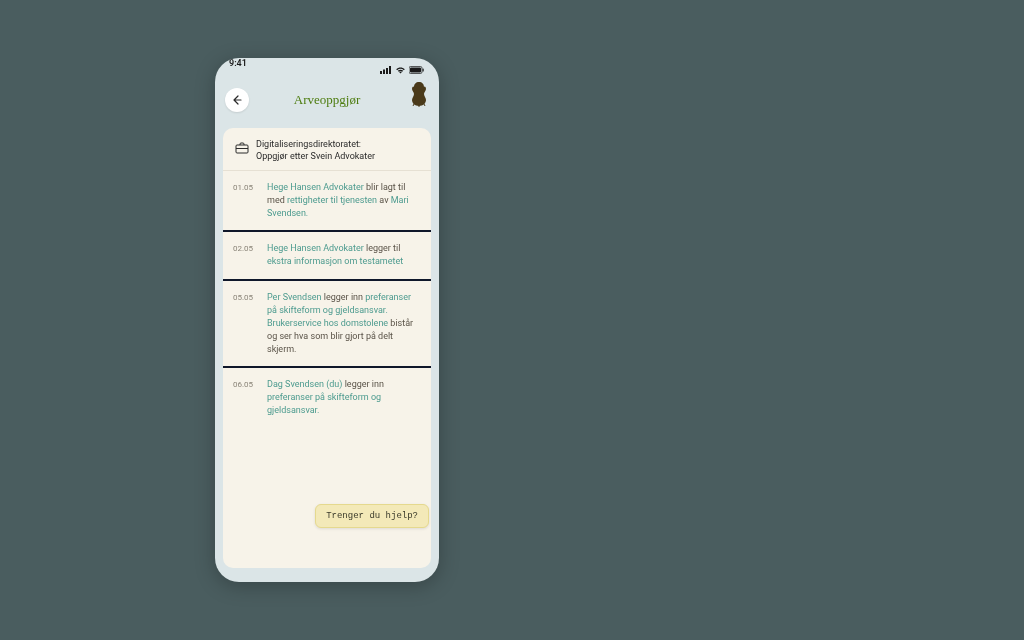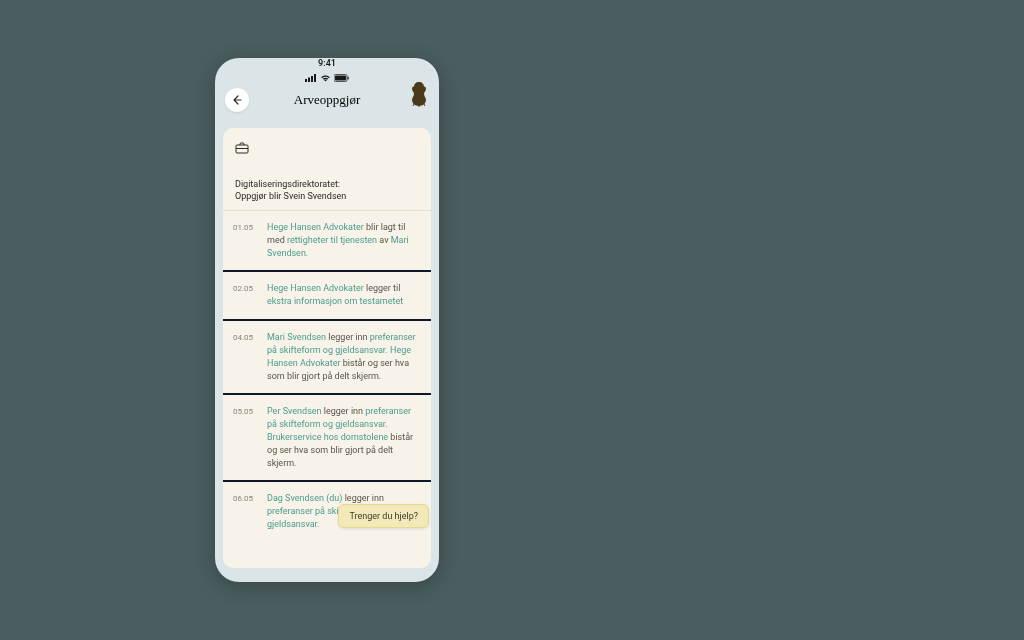--- a/index.html
+++ b/index.html
@@ -20,27 +20,25 @@
     height: 524px;
     background: #dbe5e7;
     border-radius: 24px;
     box-shadow: 0 4px 20px rgba(0,0,0,0.25);
     overflow: hidden;
   }
 
   .status-bar {
     height: 24px;
     display: flex;
-    align-items: center;
     justify-content: space-between;
     padding: 0 14px;
     font-size: 9px;
     font-weight: 600;
     color: #1a1a1a;
-    flex-direction: column;
   }
 
   .status-right {
     display: flex;
     align-items: center;
     gap: 3px;
   }
 
   .header {
     position: relative;
@@ -62,21 +60,21 @@
   }
 
   .header-title {
     position: absolute;
     left: 0;
     right: 0;
     top: 10px;
     text-align: center;
     font-size: 13px;
     font-weight: 400;
-    color: #000000;
+    color: #4d7c0f;
     font-family: Georgia, serif;
   }
 
   .crest {
     position: absolute;
     right: 8px;
     top: -2px;
     width: 24px;
     height: 28px;
   }
@@ -86,24 +84,23 @@
     background: #f7f3e9;
     border-radius: 10px;
     overflow: hidden;
     height: 440px;
     position: relative;
   }
 
   .card-header {
     display: flex;
     align-items: flex-start;
-    gap: 20px;
+    gap: 7px;
     padding: 10px 0 8px 12px;
     border-bottom: 1px solid #e6e0d3;
-    flex-direction: column;
   }
 
   .briefcase {
     flex: 0 0 auto;
     margin-top: 1px;
   }
 
   .card-header-text {
     font-size: 9px;
     line-height: 1.35;
@@ -144,20 +141,21 @@
     position: absolute;
     right: 2px;
     bottom: 40px;
     background: #f3e9b8;
     border: 1px solid #e5d98e;
     border-radius: 6px;
     padding: 6px 10px;
     font-size: 9px;
     color: #3a3a2a;
     box-shadow: 0 1px 3px rgba(0,0,0,0.1);
+    font-family: Liberation Mono, monospace;
   }
 </style>
 </head>
 <body>
 
 <div class="phone">
 
   <div class="status-bar">
     <span>9:41</span>
     <div class="status-right">
@@ -201,28 +199,27 @@
     <div class="card-header">
       <span class="briefcase">
         <svg width="14" height="12" viewBox="0 0 14 12">
           <rect x="1" y="3" width="12" height="8" rx="1" fill="none" stroke="#2a2a2a" stroke-width="1"></rect>
           <path d="M5 3 V2 C5 1.4 5.4 1 6 1 H8 C8.6 1 9 1.4 9 2 V3" fill="none" stroke="#2a2a2a" stroke-width="1"></path>
           <line x1="1" y1="6.5" x2="13" y2="6.5" stroke="#2a2a2a" stroke-width="1"></line>
         </svg>
       </span>
       <div class="card-header-text">
         <div>Digitaliseringsdirektoratet:</div>
-        <div>Oppgjør blir Svein Svendsen</div>
+        <div>Oppgjør etter Svein Advokater</div>
       </div>
     </div>
 
     <div class="feed" id="feed">
         <div class="feed-item"><span class="feed-date">01.05</span><span><span class="link">Hege Hansen Advokater</span><span> blir lagt til med </span><span class="link">rettigheter til tjenesten</span><span> av </span><span class="link">Mari Svendsen.</span></span></div>
         <div class="feed-item"><span class="feed-date">02.05</span><span><span class="link">Hege Hansen Advokater</span><span> legger til </span><span class="link">ekstra informasjon om testametet</span></span></div>
-        <div class="feed-item"><span class="feed-date">04.05</span><span><span class="link">Mari Svendsen</span><span> legger inn </span><span class="link">preferanser på skifteform og gjeldsansvar.</span><span> </span><span class="link">Hege Hansen Advokater</span><span> bistår og ser hva som blir gjort på delt skjerm.</span></span></div>
         <div class="feed-item"><span class="feed-date">05.05</span><span><span class="link">Per Svendsen</span><span> legger inn </span><span class="link">preferanser på skifteform og gjeldsansvar.</span><span> </span><span class="link">Brukerservice hos domstolene</span><span> bistår og ser hva som blir gjort på delt skjerm.</span></span></div>
         <div class="feed-item"><span class="feed-date">06.05</span><span><span class="link">Dag Svendsen (du)</span><span> legger inn </span><span class="link">preferanser på skifteform og gjeldsansvar.</span></span></div>
       </div>
 
     <div class="help-bubble">Trenger du hjelp?</div>
 
   </div>
 
 </div>
 

